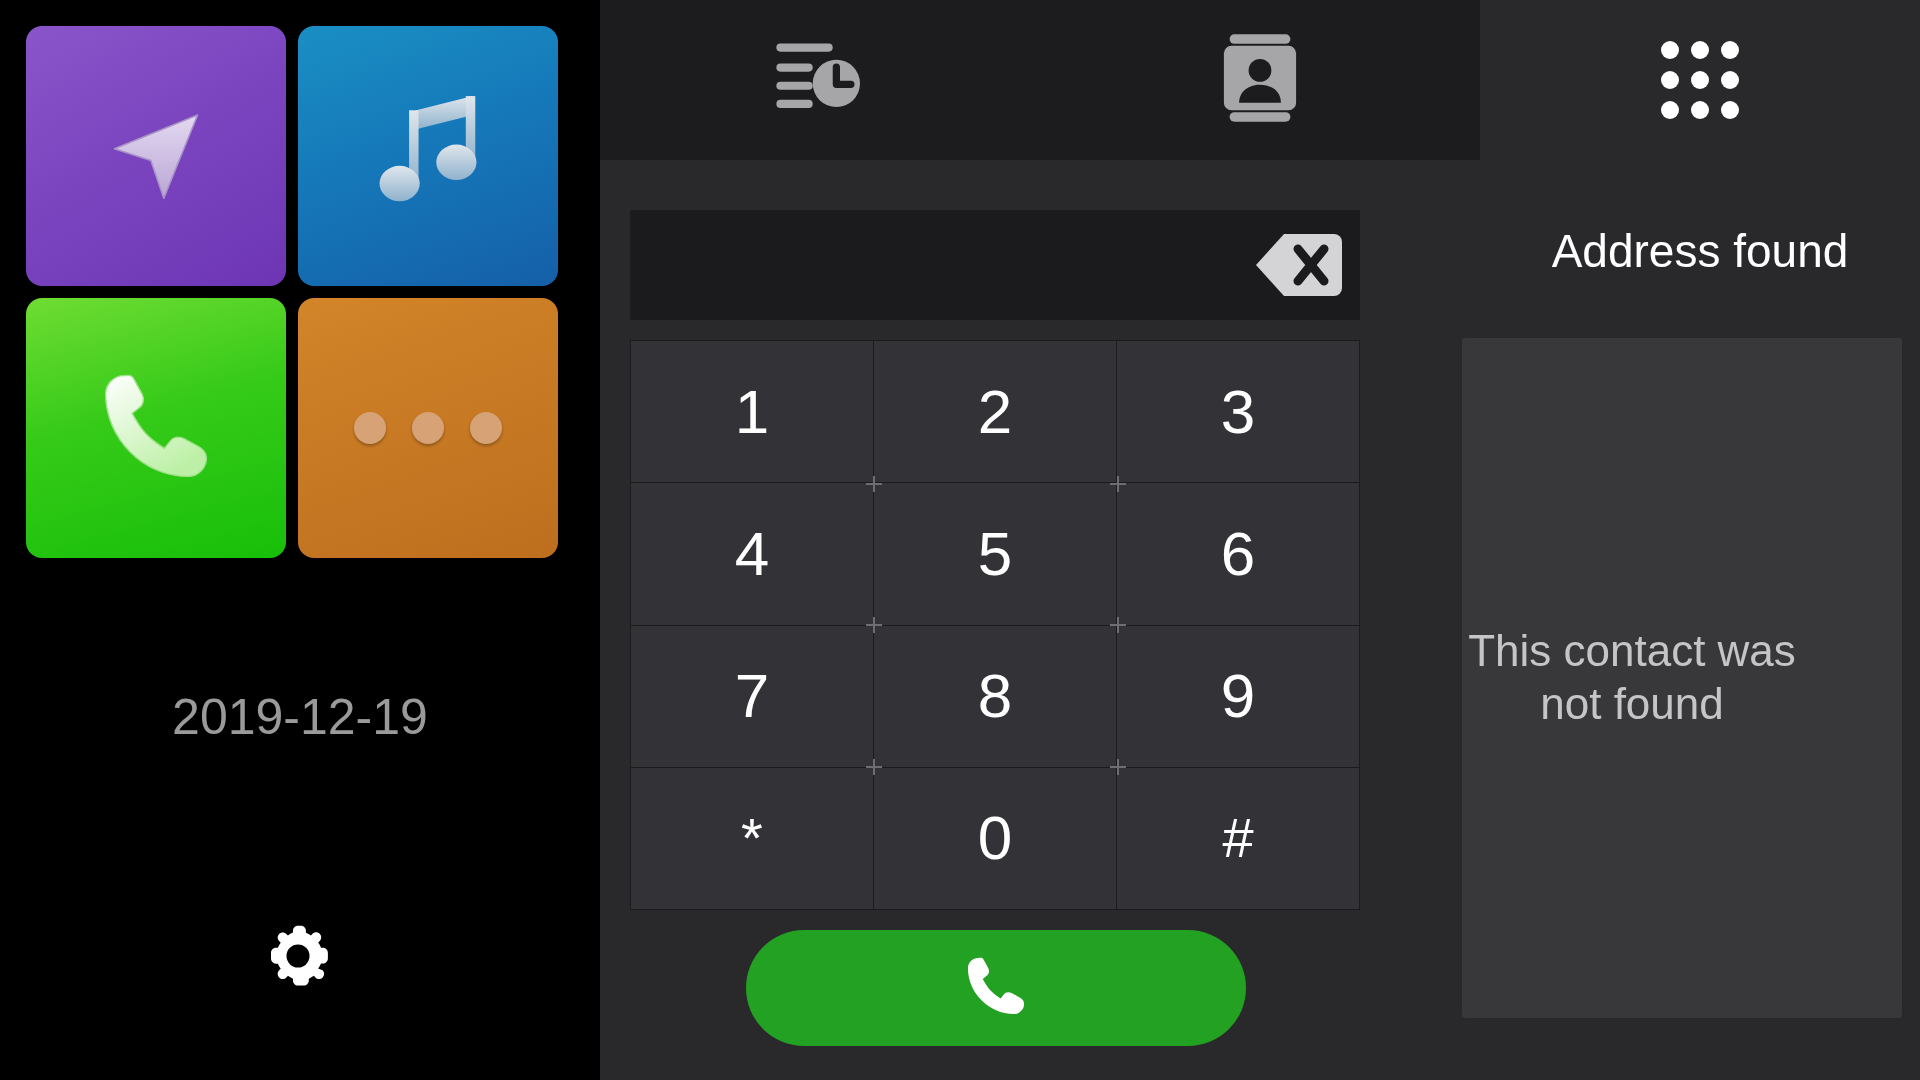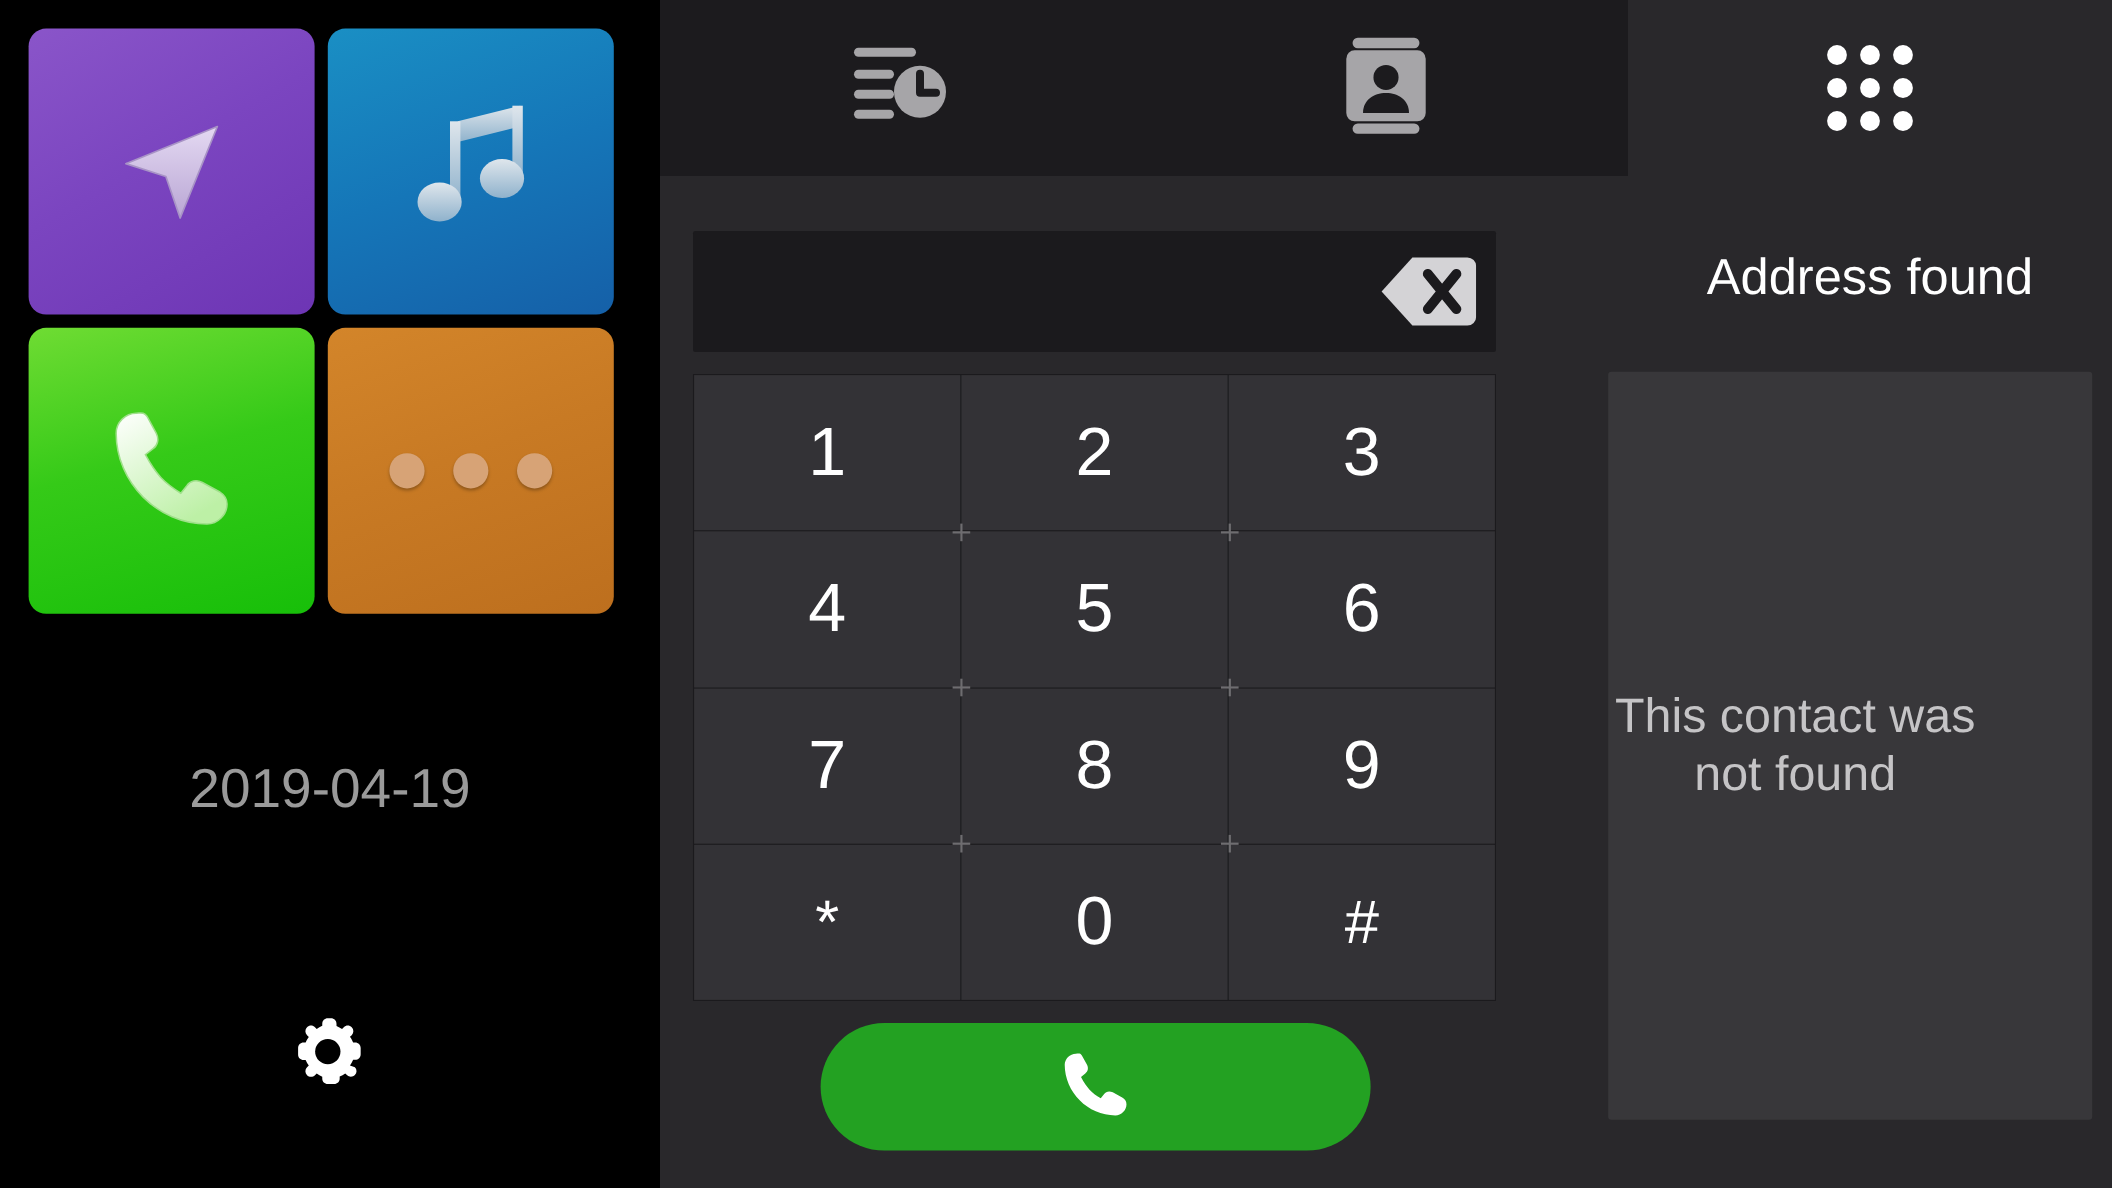--- a/index.html
+++ b/index.html
@@ -194,21 +194,21 @@
       <div class="tile more">
         <span class="dots3">
           <i></i>
             <i></i>
             <i></i>
         </span>
       </div>
 
     </div>
 
-    <div class="date">2019-04-19</div>
+    <div class="date">2019-12-19</div>
 
     <div id="settings-gear">
       <svg width="72" height="72" viewBox="0 0 100 100">
         <path fill="#ffffff" d="M50 8c-4 0-7 3-7 7v2.5a33 33 0 0 0-7 4l-2.2-2.2c-2.8-2.8-7.2-2.8-10 0-2.8 2.8-2.8 7.2 0 10L26 31.6a33 33 0 0 0-4 7h-2.5c-4 0-7 3-7 7v8c0 4 3 7 7 7H22a33 33 0 0 0 4 7l-2.2 2.2c-2.8 2.8-2.8 7.2 0 10 2.8 2.8 7.2 2.8 10 0l2.2-2.2a33 33 0 0 0 7 4V84c0 4 3 7 7 7h8c4 0 7-3 7-7v-2.5a33 33 0 0 0 7-4l2.2 2.2c2.8 2.8 7.2 2.8 10 0 2.8-2.8 2.8-7.2 0-10L78 67.4a33 33 0 0 0 4-7h2.5c4 0 7-3 7-7v-8c0-4-3-7-7-7H82a33 33 0 0 0-4-7l2.2-2.2c2.8-2.8 2.8-7.2 0-10-2.8-2.8-7.2-2.8-10 0L68 21.6a33 33 0 0 0-7-4V15c0-4-3-7-7-7z"></path>
         <circle cx="50" cy="50" r="16" fill="#000000"></circle>
       </svg>
     </div>
 
   </div>
 

